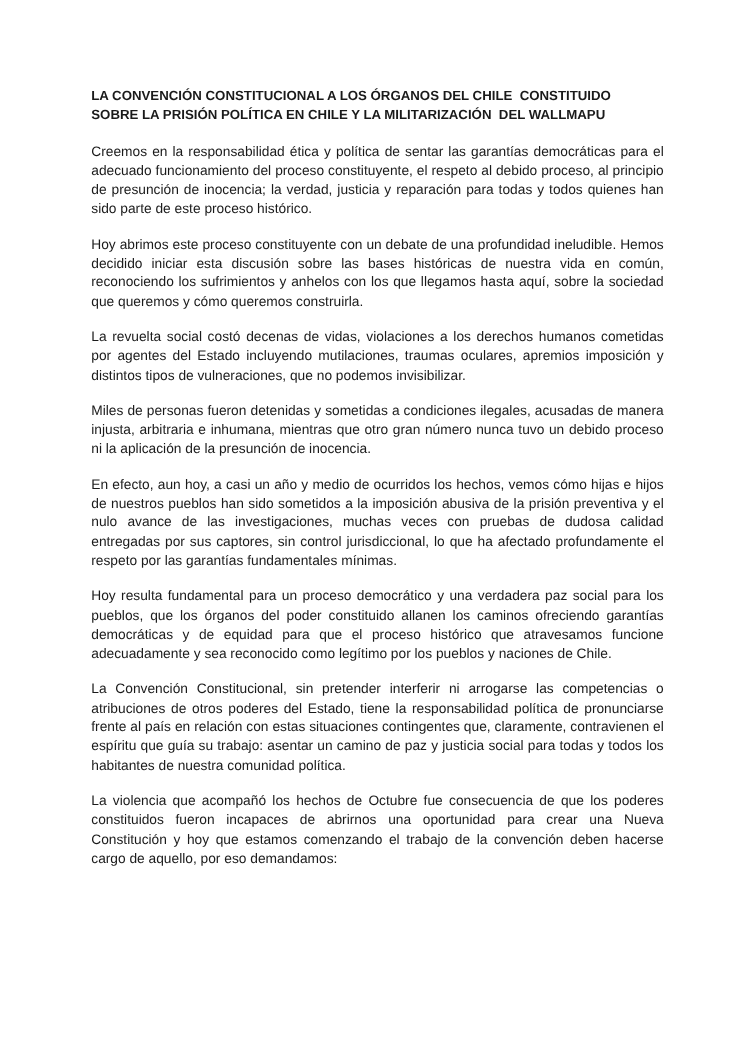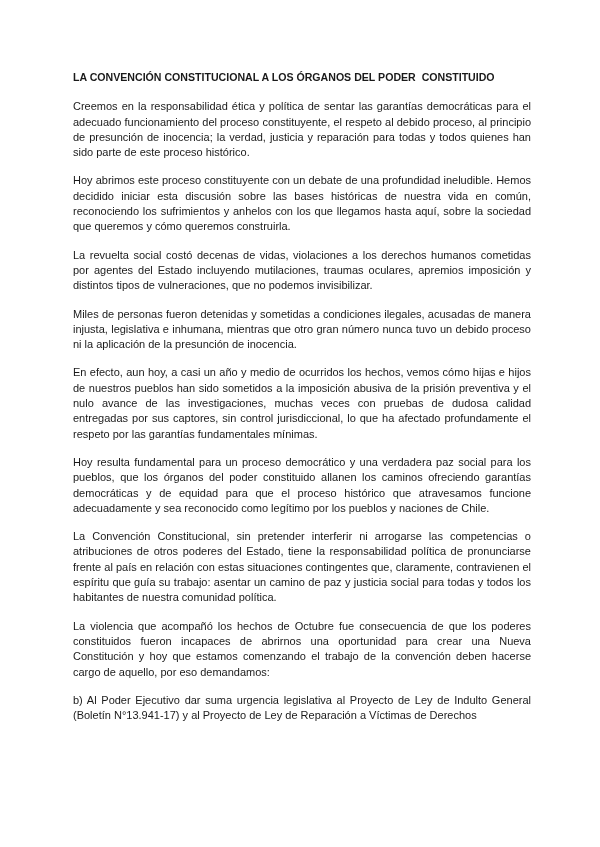--- a/index.html
+++ b/index.html
@@ -39,35 +39,35 @@
   .para.last {
     margin-bottom: 0;
   }
 </style>
 </head>
 <body style="background: rgb(255, 255, 255);">
 
 <div class="page" style="background: rgb(255, 255, 255); color: rgb(26, 26, 26);">
 
   <h1 class="doc-title">
-    <span class="title-line">LA CONVENCIÓN CONSTITUCIONAL A LOS ÓRGANOS DEL PODER  CONSTITUIDO</span>
+    <span class="title-line">LA CONVENCIÓN CONSTITUCIONAL A LOS ÓRGANOS DEL CHILE  CONSTITUIDO</span>
+    <span class="title-line">SOBRE LA PRISIÓN POLÍTICA EN CHILE Y LA MILITARIZACIÓN  DEL WALLMAPU</span>
   </h1>
 
   <p class="para">Creemos en la responsabilidad ética y política de sentar las garantías democráticas para el adecuado funcionamiento del proceso constituyente, el respeto al debido proceso, al principio de presunción de inocencia; la verdad, justicia y reparación para todas y todos quienes han sido parte de este proceso histórico.</p>
 
   <p class="para">Hoy abrimos este proceso constituyente con un debate de una profundidad ineludible. Hemos decidido iniciar esta discusión sobre las bases históricas de nuestra vida en común, reconociendo los sufrimientos y anhelos con los que llegamos hasta aquí, sobre la sociedad que queremos y cómo queremos construirla.</p>
 
   <p class="para">La revuelta social costó decenas de vidas, violaciones a los derechos humanos cometidas por agentes del Estado incluyendo mutilaciones, traumas oculares, apremios imposición y distintos tipos de vulneraciones, que no podemos invisibilizar.</p>
 
-  <p class="para">Miles de personas fueron detenidas y sometidas a condiciones ilegales, acusadas de manera injusta, legislativa e inhumana, mientras que otro gran número nunca tuvo un debido proceso ni la aplicación de la presunción de inocencia.</p>
+  <p class="para">Miles de personas fueron detenidas y sometidas a condiciones ilegales, acusadas de manera injusta, arbitraria e inhumana, mientras que otro gran número nunca tuvo un debido proceso ni la aplicación de la presunción de inocencia.</p>
 
   <p class="para">En efecto, aun hoy, a casi un año y medio de ocurridos los hechos, vemos cómo hijas e hijos de nuestros pueblos han sido sometidos a la imposición abusiva de la prisión preventiva y el nulo avance de las investigaciones, muchas veces con pruebas de dudosa calidad entregadas por sus captores, sin control jurisdiccional, lo que ha afectado profundamente el respeto por las garantías fundamentales mínimas.</p>
 
   <p class="para">Hoy resulta fundamental para un proceso democrático y una verdadera paz social para los pueblos, que los órganos del poder constituido allanen los caminos ofreciendo garantías democráticas y de equidad para que el proceso histórico que atravesamos funcione adecuadamente y sea reconocido como legítimo por los pueblos y naciones de Chile.</p>
 
   <p class="para">La Convención Constitucional, sin pretender interferir ni arrogarse las competencias o atribuciones de otros poderes del Estado, tiene la responsabilidad política de pronunciarse frente al país en relación con estas situaciones contingentes que, claramente, contravienen el espíritu que guía su trabajo: asentar un camino de paz y justicia social para todas y todos los habitantes de nuestra comunidad política.</p>
 
   <p class="para">La violencia que acompañó los hechos de Octubre fue consecuencia de que los poderes constituidos fueron incapaces de abrirnos una oportunidad para crear una Nueva Constitución y hoy que estamos comenzando el trabajo de la convención deben hacerse cargo de aquello, por eso demandamos:</p>
 
 
-  <p class="para last">b) Al Poder Ejecutivo dar suma urgencia legislativa al Proyecto de Ley de Indulto General (Boletín N°13.941-17) y al Proyecto de Ley de Reparación a Víctimas de Derechos</p>
 
 </div>
 
 </body></html>

